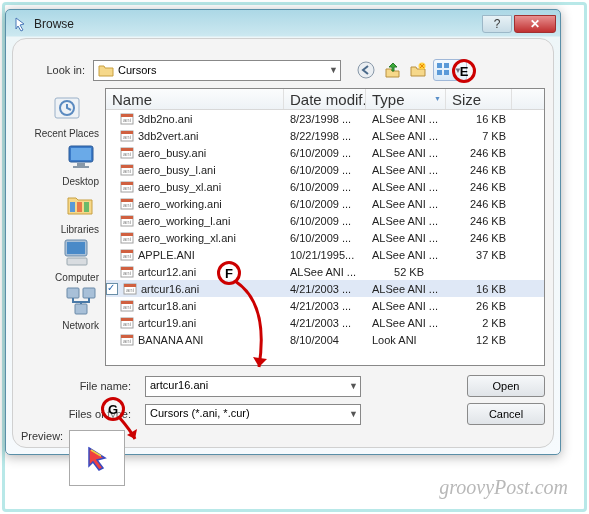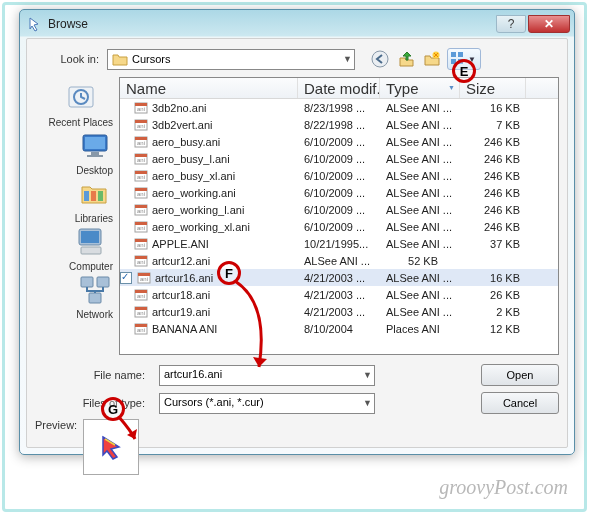--- a/index.html
+++ b/index.html
@@ -1,24 +1,24 @@
 <!DOCTYPE html>
 <html><head>
 <meta charset="utf-8">
 <style>
 * { box-sizing: border-box; margin: 0; padding: 0; font-family: "Segoe UI", Tahoma, sans-serif; }
 body { background: #fff; width: 589px; height: 514px; position: relative; overflow: hidden; }
 .outer { border: 3px solid #b8e8e8; background: #fff; width: 585px; height: 510px; margin: 2px; border-radius: 4px; position: relative; }
-.dialog { position: absolute; top: 4px; left: 14px; width: 556px; height: 446px; background: linear-gradient(#acd8e6,#cce8f0 26px,#eef6f8 27px,#f6fafd); border: 1px solid #5a8fa8; border-radius: 5px; box-shadow: 0 2px 12px rgba(0,0,0,.3); }
+.dialog { position: absolute; top: 4px; left: 0; width: 556px; height: 446px; background: linear-gradient(#acd8e6,#cce8f0 26px,#eef6f8 27px,#f6fafd); border: 1px solid #5a8fa8; border-radius: 5px; box-shadow: 0 2px 12px rgba(0,0,0,.3); }
 .titlebar { height: 27px; display: flex; align-items: center; padding: 0 4px; position: relative; }
 .titlebar .ticon { width: 16px; height: 16px; margin: 0 4px; }
 .titlebar .ttext { font-size: 12px; color: #222; flex: 1; }
 .titlebar .help, .titlebar .close { width: 30px; height: 18px; border-radius: 0 0 3px 3px; margin-left: 2px; display: flex; align-items: center; justify-content: center; font-size: 12px; color: #3a3a3a; border: 1px solid #9cb8c8; background: linear-gradient(#e8f2f6,#c8dce6); cursor: pointer; }
 .titlebar .close { background: linear-gradient(#e89090,#c03030); color: #fff; border-color: #a03030; width: 42px; font-weight: bold; }
-.body { position: absolute; top: 28px; left: 6px; right: 6px; bottom: 6px; background: #f4f4f4; border: 1px solid #d0d0d0; border-radius: 2px; padding: 8px 8px; }
+.body { position: absolute; top: 28px; left: 6px; right: 6px; bottom: 6px; background: #f4f4f4; border: 1px solid #d0d0d0; border-radius: 14px; padding: 19px 8px; }
 .lookrow { display: flex; align-items: center; gap: 8px; height: 24px; margin-bottom: 6px; }
 .lookrow .lbl { width: 64px; text-align: right; font-size: 11px; color: #333; }
 .lookcombo { flex: 1; height: 21px; background: #fff; border: 1px solid #888; display: flex; align-items: center; padding: 0 4px; font-size: 11px; position: relative; max-width: 248px; }
 .lookcombo .fico { width: 16px; height: 14px; margin-right: 4px; }
 .lookcombo .dd { position: absolute; right: 2px; font-size: 9px; color: #555; }
 .toolbtns { display: flex; gap: 4px; align-items: center; margin-left: 6px; position: relative; }
 .toolbtns .tb { width: 22px; height: 22px; display: flex; align-items: center; justify-content: center; border: 1px solid transparent; border-radius: 3px; cursor: pointer; }
 .toolbtns .tb svg { width: 18px; height: 18px; }
 .viewbtn { display: flex; align-items: center; border: 1px solid #a0b8d8; background: linear-gradient(#f4faff,#d8e8f6); border-radius: 3px; height: 22px; padding: 0 2px; cursor: pointer; }
 .viewbtn .grid { width: 16px; height: 16px; }
@@ -340,21 +340,21 @@
               <div class="flrow">
                 <div class="col c-name">
                   <svg class="fico" viewBox="0 0 14 12">
                     <rect x="1" y="1" width="12" height="10" fill="#fff" stroke="#a0a0a0"></rect>
                     <rect x="1" y="1" width="12" height="3" fill="#d06040"></rect>
                     <text x="3" y="9" font-size="6" fill="#888">ani</text>
                   </svg>
                   <span>BANANA ANI</span>
                 </div>
                 <div class="col c-date">8/10/2004</div>
-                <div class="col c-type">Places ANI</div>
+                <div class="col c-type">Look ANI</div>
                 <div class="col c-size">12 KB</div>
               </div>
             </div>
       </div>
     </div>
 
     <div class="bottomrows">
       <div class="brow">
         <span class="lbl">File name:</span>
         <div class="tfield"><span>artcur16.ani</span><span class="dd">▼</span></div>

